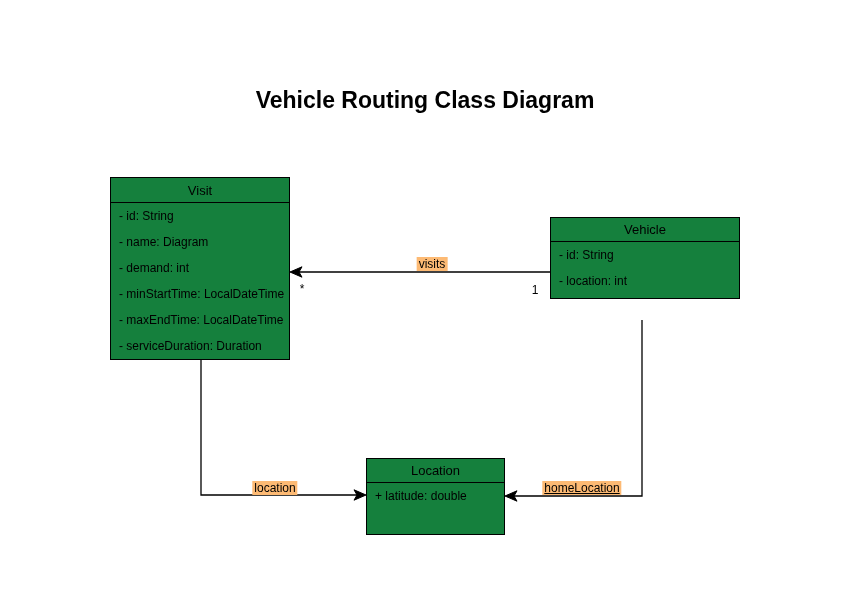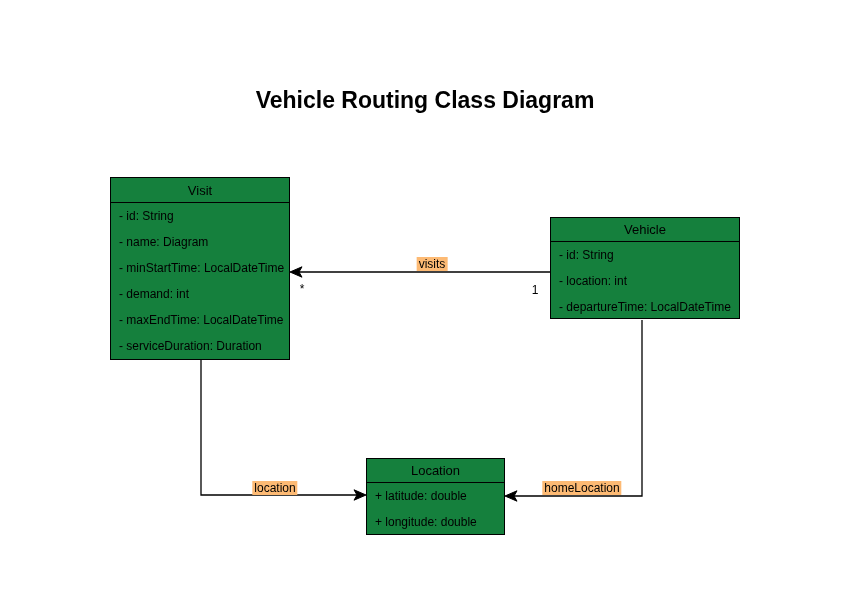--- a/index.html
+++ b/index.html
@@ -44,21 +44,21 @@
     display: flex;
     align-items: center;
     padding-left: 8px;
     font-size: 12px;
     line-height: 12px;
     white-space: nowrap;
     box-sizing: border-box;
   }
   #class-visit    { left: 110px; top: 177px; width: 180px; height: 183px; }
   #class-visit .uml-class-header { height: 25px; }
-  #class-vehicle  { left: 550px; top: 217px; width: 190px; height: 102px; }
+  #class-vehicle  { left: 550px; top: 217px; width: 190px; height: 82px; }
   #class-vehicle .uml-class-header { height: 24px; }
   #class-location { left: 366px; top: 458px; width: 139px; height: 77px; }
   #class-location .uml-class-header { height: 24px; }
   #edges {
     position: absolute;
     left: 0; top: 0;
     width: 850px; height: 600px;
   }
   #edges path, #edges line { stroke: #000000; stroke-width: 1.3; fill: none; }
   #edges polygon { fill: #000000; stroke: #000000; stroke-width: 1; }
@@ -75,21 +75,21 @@
     position: absolute;
     transform: translateX(-50%);
     font-size: 12px;
     line-height: 14px;
     white-space: nowrap;
   }
   #label-visits       { left: 432px; top: 257px; }
   #mult-star          { left: 302px; top: 282px; }
   #mult-one           { left: 535px; top: 283px; }
   #label-location     { left: 275px; top: 481px; }
-  #label-homelocation { left: 582px; top: 481px; }
+  #label-homelocation { left: 582px; top: 481px; text-decoration: underline; }
 </style>
 </head>
 <body>
 
 <div id="canvas">
 
   <div class="diagram-title">Vehicle Routing Class Diagram</div>
 
   <svg id="edges" width="850" height="600" viewBox="0 0 850 600">
 
@@ -100,37 +100,35 @@
     <polygon points="366,495 354,489.8 357,495 354,500.2"></polygon>
 
     <path d="M642,320 L642,496 L514,496"></path>
     <polygon points="505,496 517,490.8 514,496 517,501.2"></polygon>
   </svg>
 
   <div id="class-visit" class="uml-class">
     <div class="uml-class-header">Visit</div>
     <div class="uml-attr">- id: String</div>
     <div class="uml-attr">- name: Diagram</div>
+    <div class="uml-attr">- demand: int</div>
     <div class="uml-attr">- minStartTime: LocalDateTime</div>
-    <div class="uml-attr">- demand: int</div>
     <div class="uml-attr">- maxEndTime: LocalDateTime</div>
     <div class="uml-attr">- serviceDuration: Duration</div>
   </div>
 
   <div id="class-vehicle" class="uml-class">
     <div class="uml-class-header">Vehicle</div>
     <div class="uml-attr">- id: String</div>
     <div class="uml-attr">- location: int</div>
-    <div class="uml-attr">- departureTime: LocalDateTime</div>
   </div>
 
   <div id="class-location" class="uml-class">
     <div class="uml-class-header">Location</div>
     <div class="uml-attr">+ latitude: double</div>
-    <div class="uml-attr">+ longitude: double</div>
   </div>
 
   <div id="label-visits" class="edge-label">visits</div>
   <div id="mult-star" class="mult-label">*</div>
   <div id="mult-one" class="mult-label">1</div>
   <div id="label-location" class="edge-label">location</div>
   <div id="label-homelocation" class="edge-label">homeLocation</div>
 
 </div>
 

